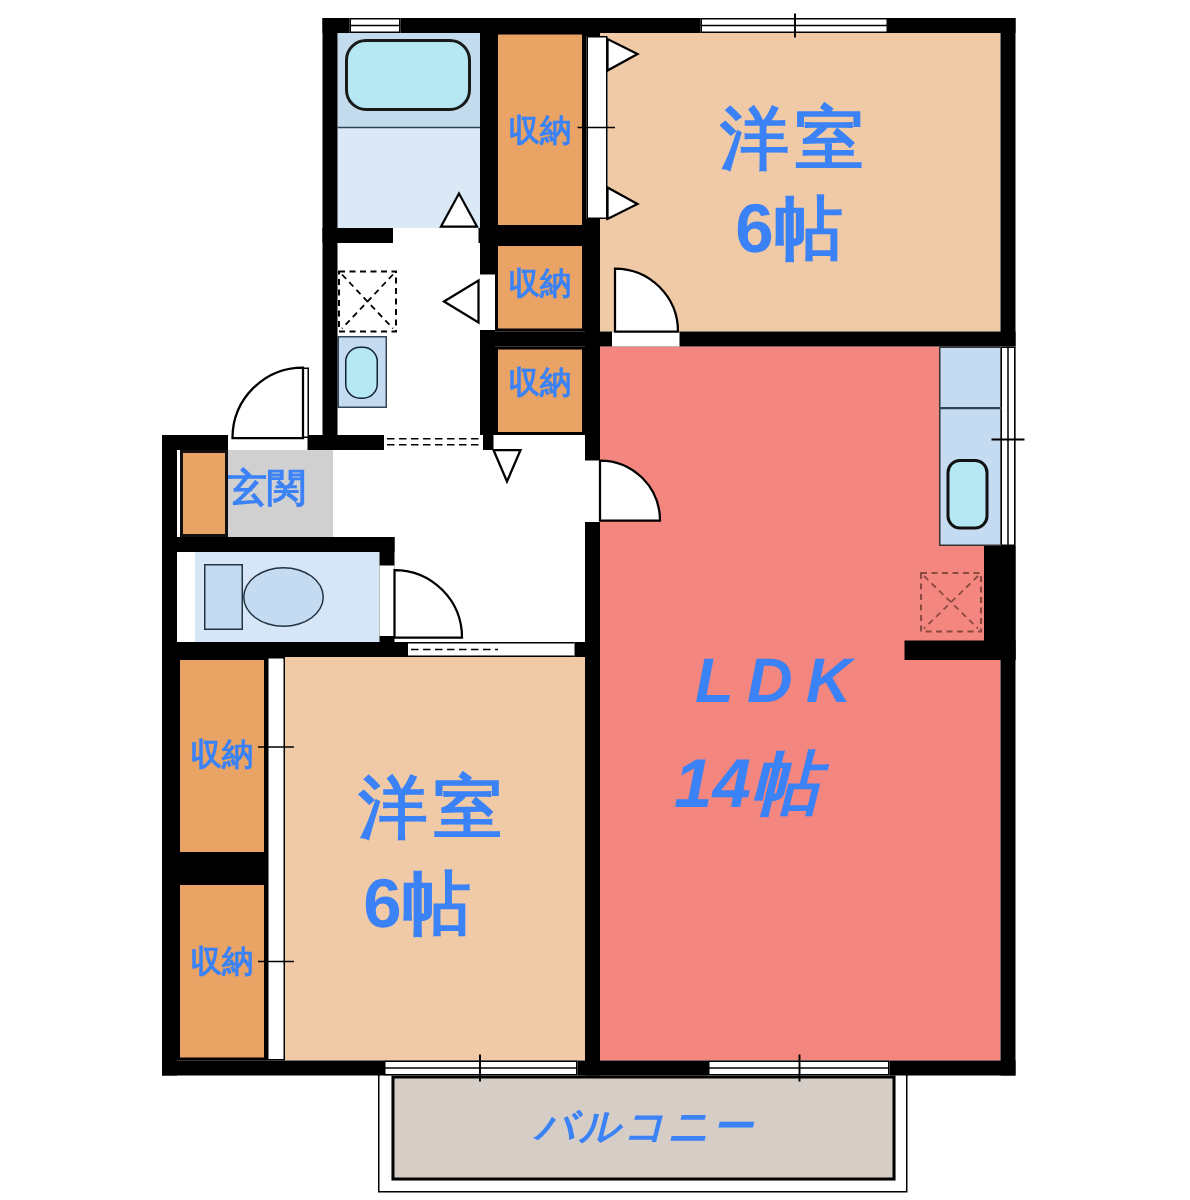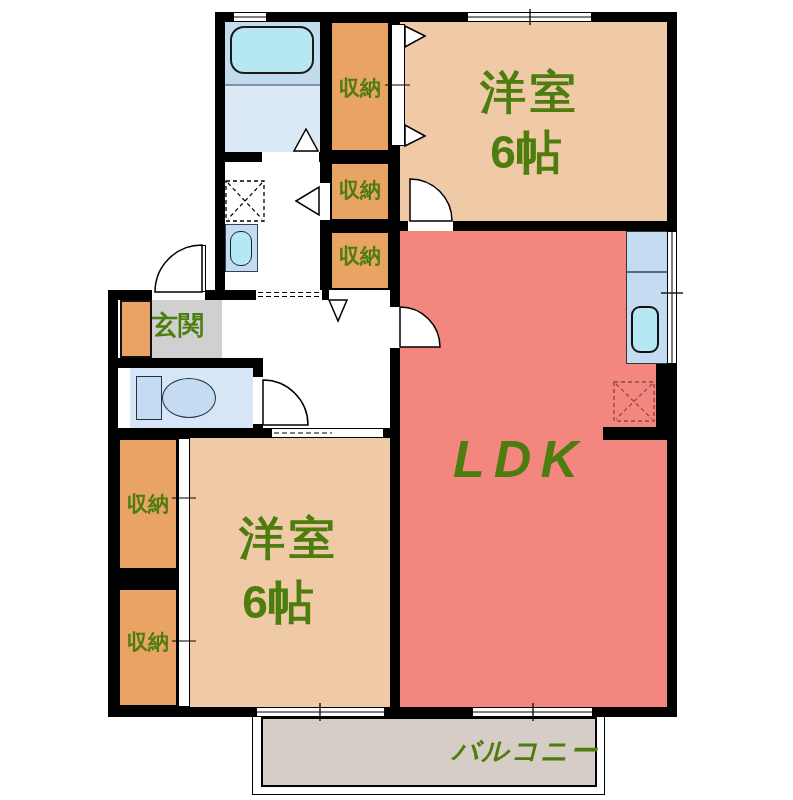--- a/index.html
+++ b/index.html
@@ -2,21 +2,21 @@
 <html><head>
 <meta charset="utf-8">
 <style>
   html,body{margin:0;padding:0;background:#fff;}
   #plan{position:relative;width:793px;height:800px;background:#fff;overflow:hidden;
         font-family:"Liberation Sans","DejaVu Sans",sans-serif;}
   .abs{position:absolute;box-sizing:border-box;}
   .wall{background:#000;}
   .gap{background:#fff;}
   .win{background:#fff;border:1px solid #000;}
-  .lbl{font-weight:bold;color:#4d7c0f;text-align:center;white-space:nowrap;line-height:1.05;}
+  .lbl{font-weight:bold;color:#3b82f6;text-align:center;white-space:nowrap;line-height:1.05;}
   .it{font-style:italic;}
   svg.overlay{position:absolute;left:0;top:0;pointer-events:none;}
 </style>
 </head>
 <body>
 
 <div id="plan">
 
   <div class="abs" style="left:225px;top:21px;width:95px;height:64px;background:#C2DCEE;"></div>
   <div class="abs" style="left:225px;top:85px;width:95px;height:67px;background:#DBE8F6;"></div>
@@ -125,27 +125,28 @@
     <line x1="274" y1="433" x2="332" y2="433" stroke="#000" stroke-width="1" stroke-dasharray="5,3"></line>
 
     <line x1="385" y1="85" x2="410" y2="85" stroke="#000" stroke-width="1"></line>
     <line x1="172" y1="498" x2="196" y2="498" stroke="#000" stroke-width="1"></line>
     <line x1="172" y1="641" x2="196" y2="641" stroke="#000" stroke-width="1"></line>
   </svg>
 
   <div class="abs lbl" style="left:430px;top:68px;width:200px;font-size:46px;letter-spacing:4px;">洋室</div>
   <div class="abs lbl" style="left:426px;top:128px;width:200px;font-size:46px;">6帖</div>
 
-  <div class="abs lbl it" style="left:420px;top:432px;width:200px;font-size:52px;letter-spacing:9px;">LDK</div>
+  <div class="abs lbl it" style="left:420px;top:432px;width:200px;font-size:42px;letter-spacing:9px;">LDK</div>
+  <div class="abs lbl it" style="left:398px;top:498px;width:200px;font-size:46px;">14帖</div>
 
   <div class="abs lbl" style="left:189px;top:514px;width:200px;font-size:46px;letter-spacing:4px;">洋室</div>
   <div class="abs lbl" style="left:178px;top:578px;width:200px;font-size:46px;">6帖</div>
 
   <div class="abs lbl" style="left:152px;top:312px;width:47px;font-size:26px;">玄関</div>
-  <div class="abs lbl it" style="left:261px;top:737px;width:338px;font-size:27px;letter-spacing:2px;text-align:right;">バルコニー</div>
+  <div class="abs lbl it" style="left:261px;top:737px;width:338px;font-size:27px;letter-spacing:2px;">バルコニー</div>
 
   <div class="abs lbl" style="left:330px;top:77px;width:60px;font-size:21px;">収納</div>
   <div class="abs lbl" style="left:330px;top:179px;width:60px;font-size:21px;">収納</div>
   <div class="abs lbl" style="left:330px;top:245px;width:60px;font-size:21px;">収納</div>
   <div class="abs lbl" style="left:118px;top:493px;width:60px;font-size:21px;">収納</div>
   <div class="abs lbl" style="left:118px;top:631px;width:60px;font-size:21px;">収納</div>
 
 </div>
 
 </body></html>

